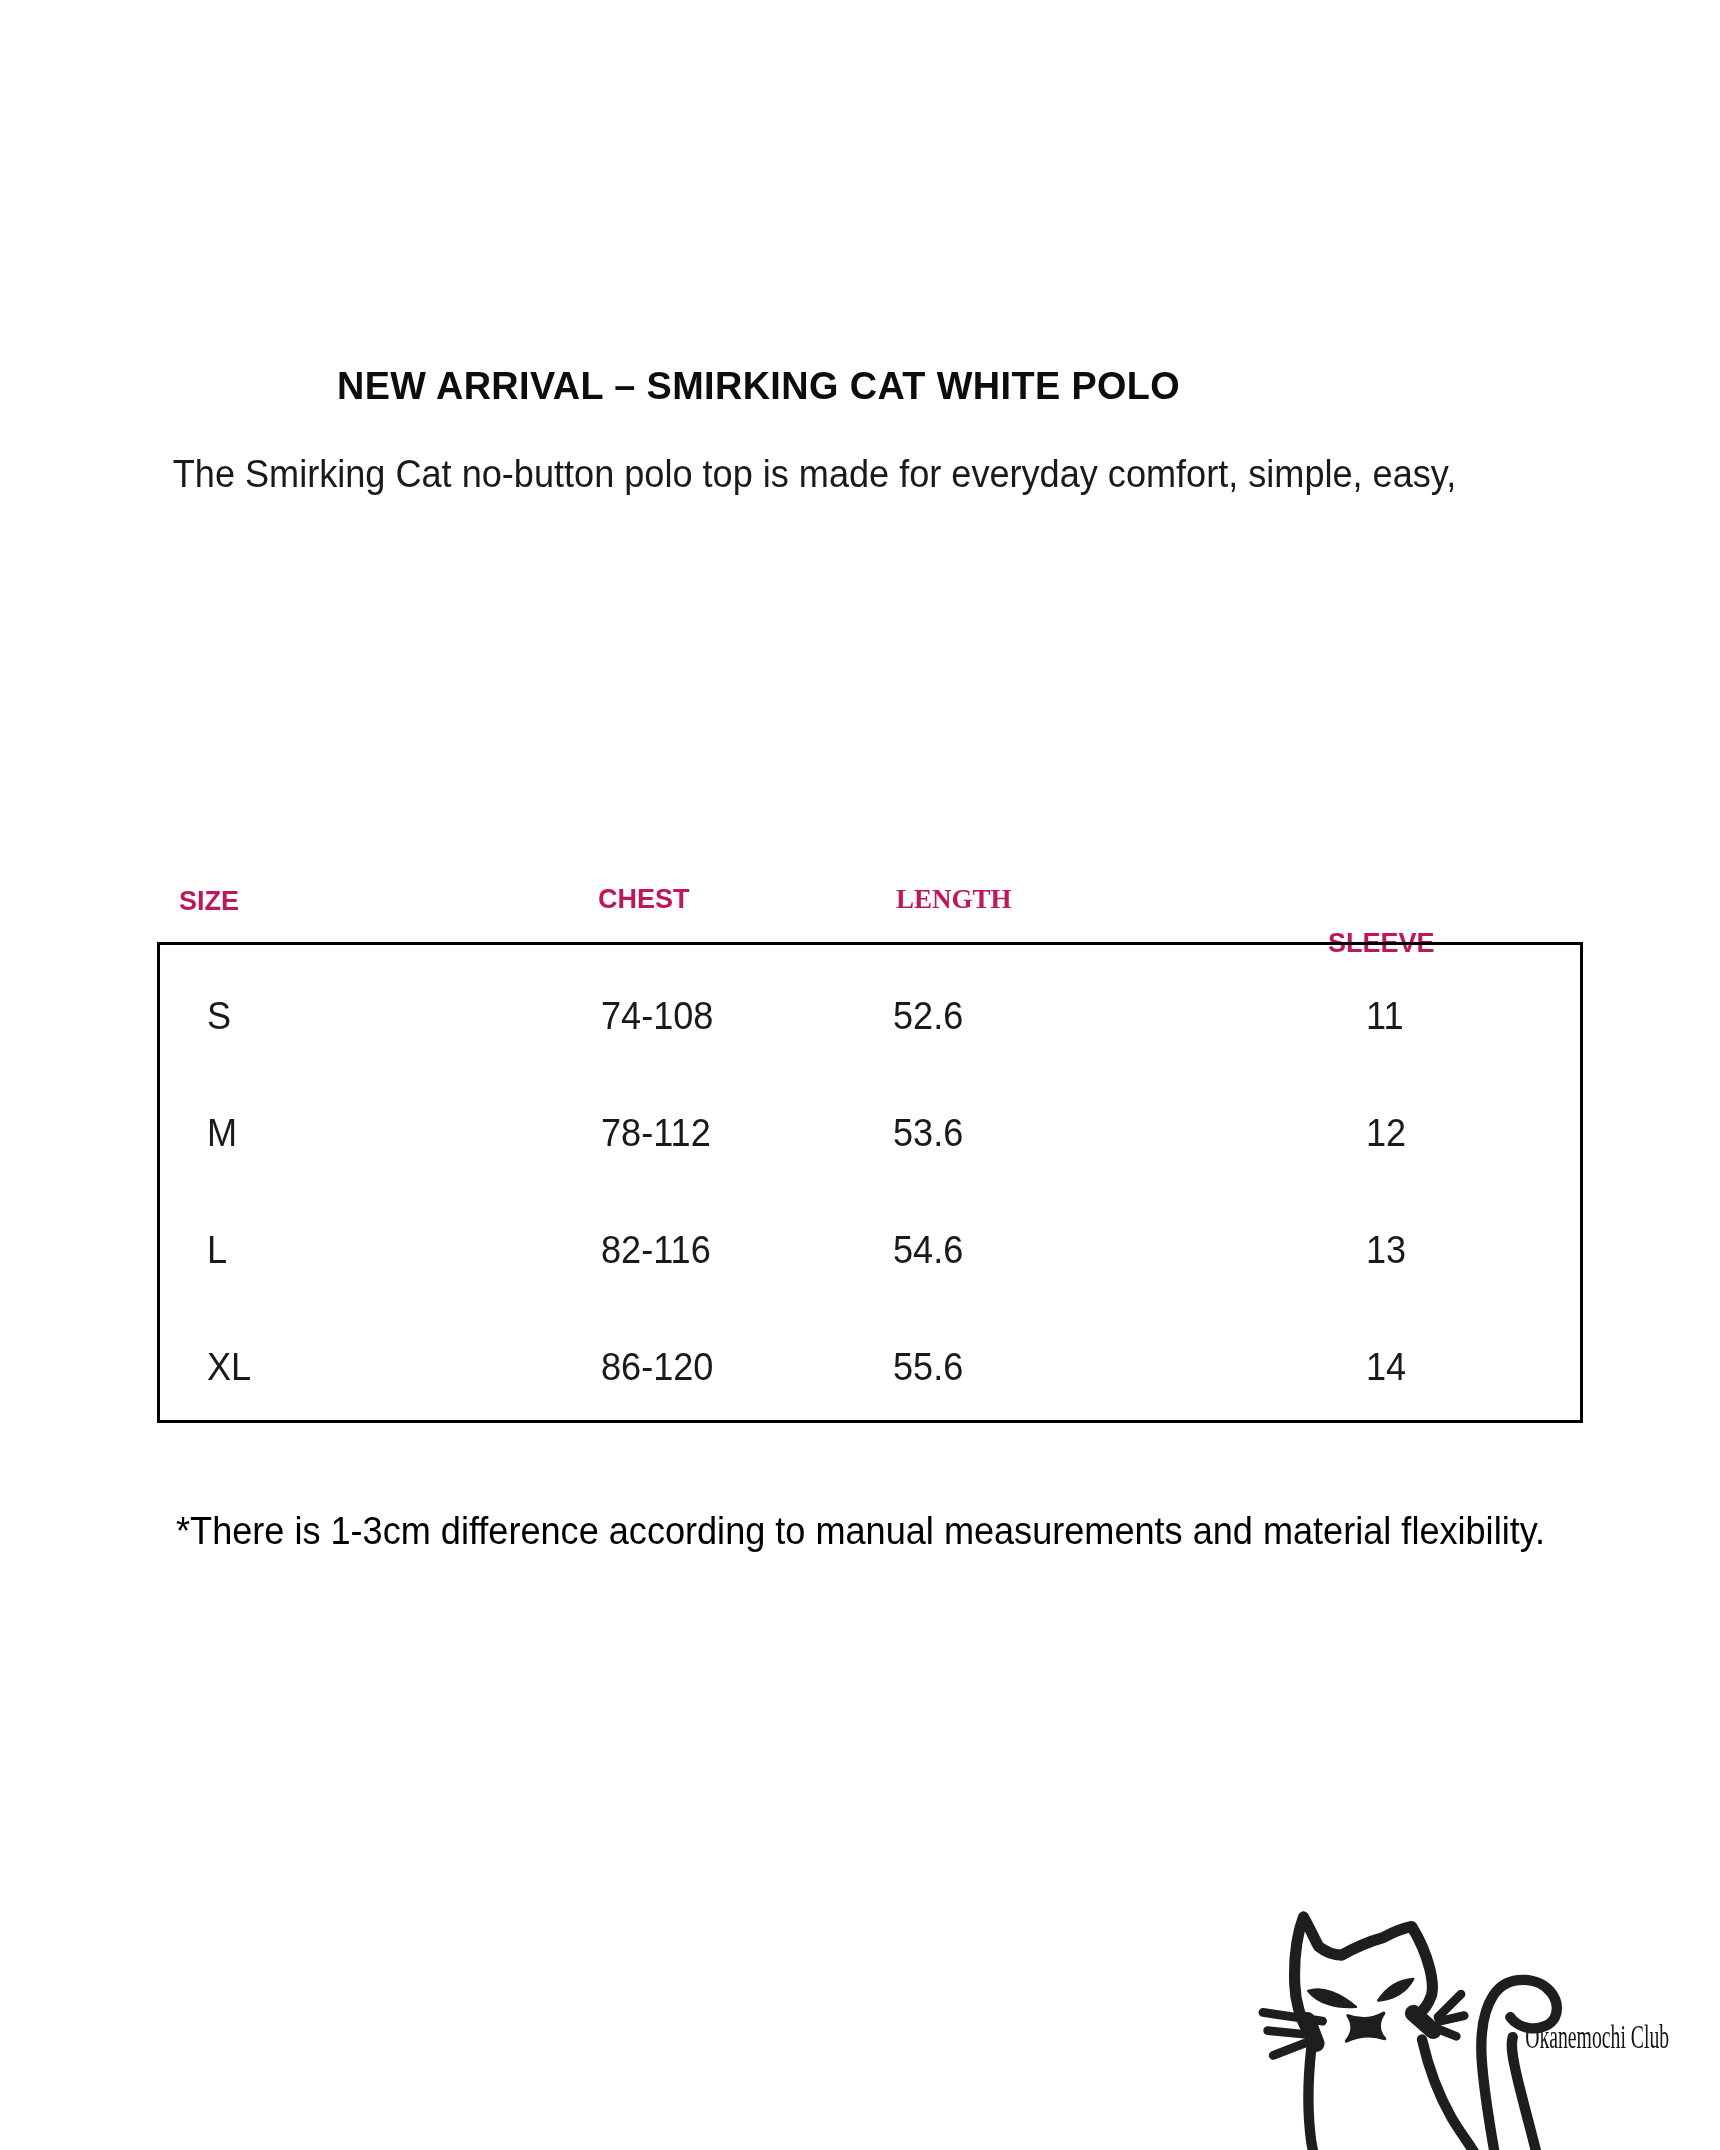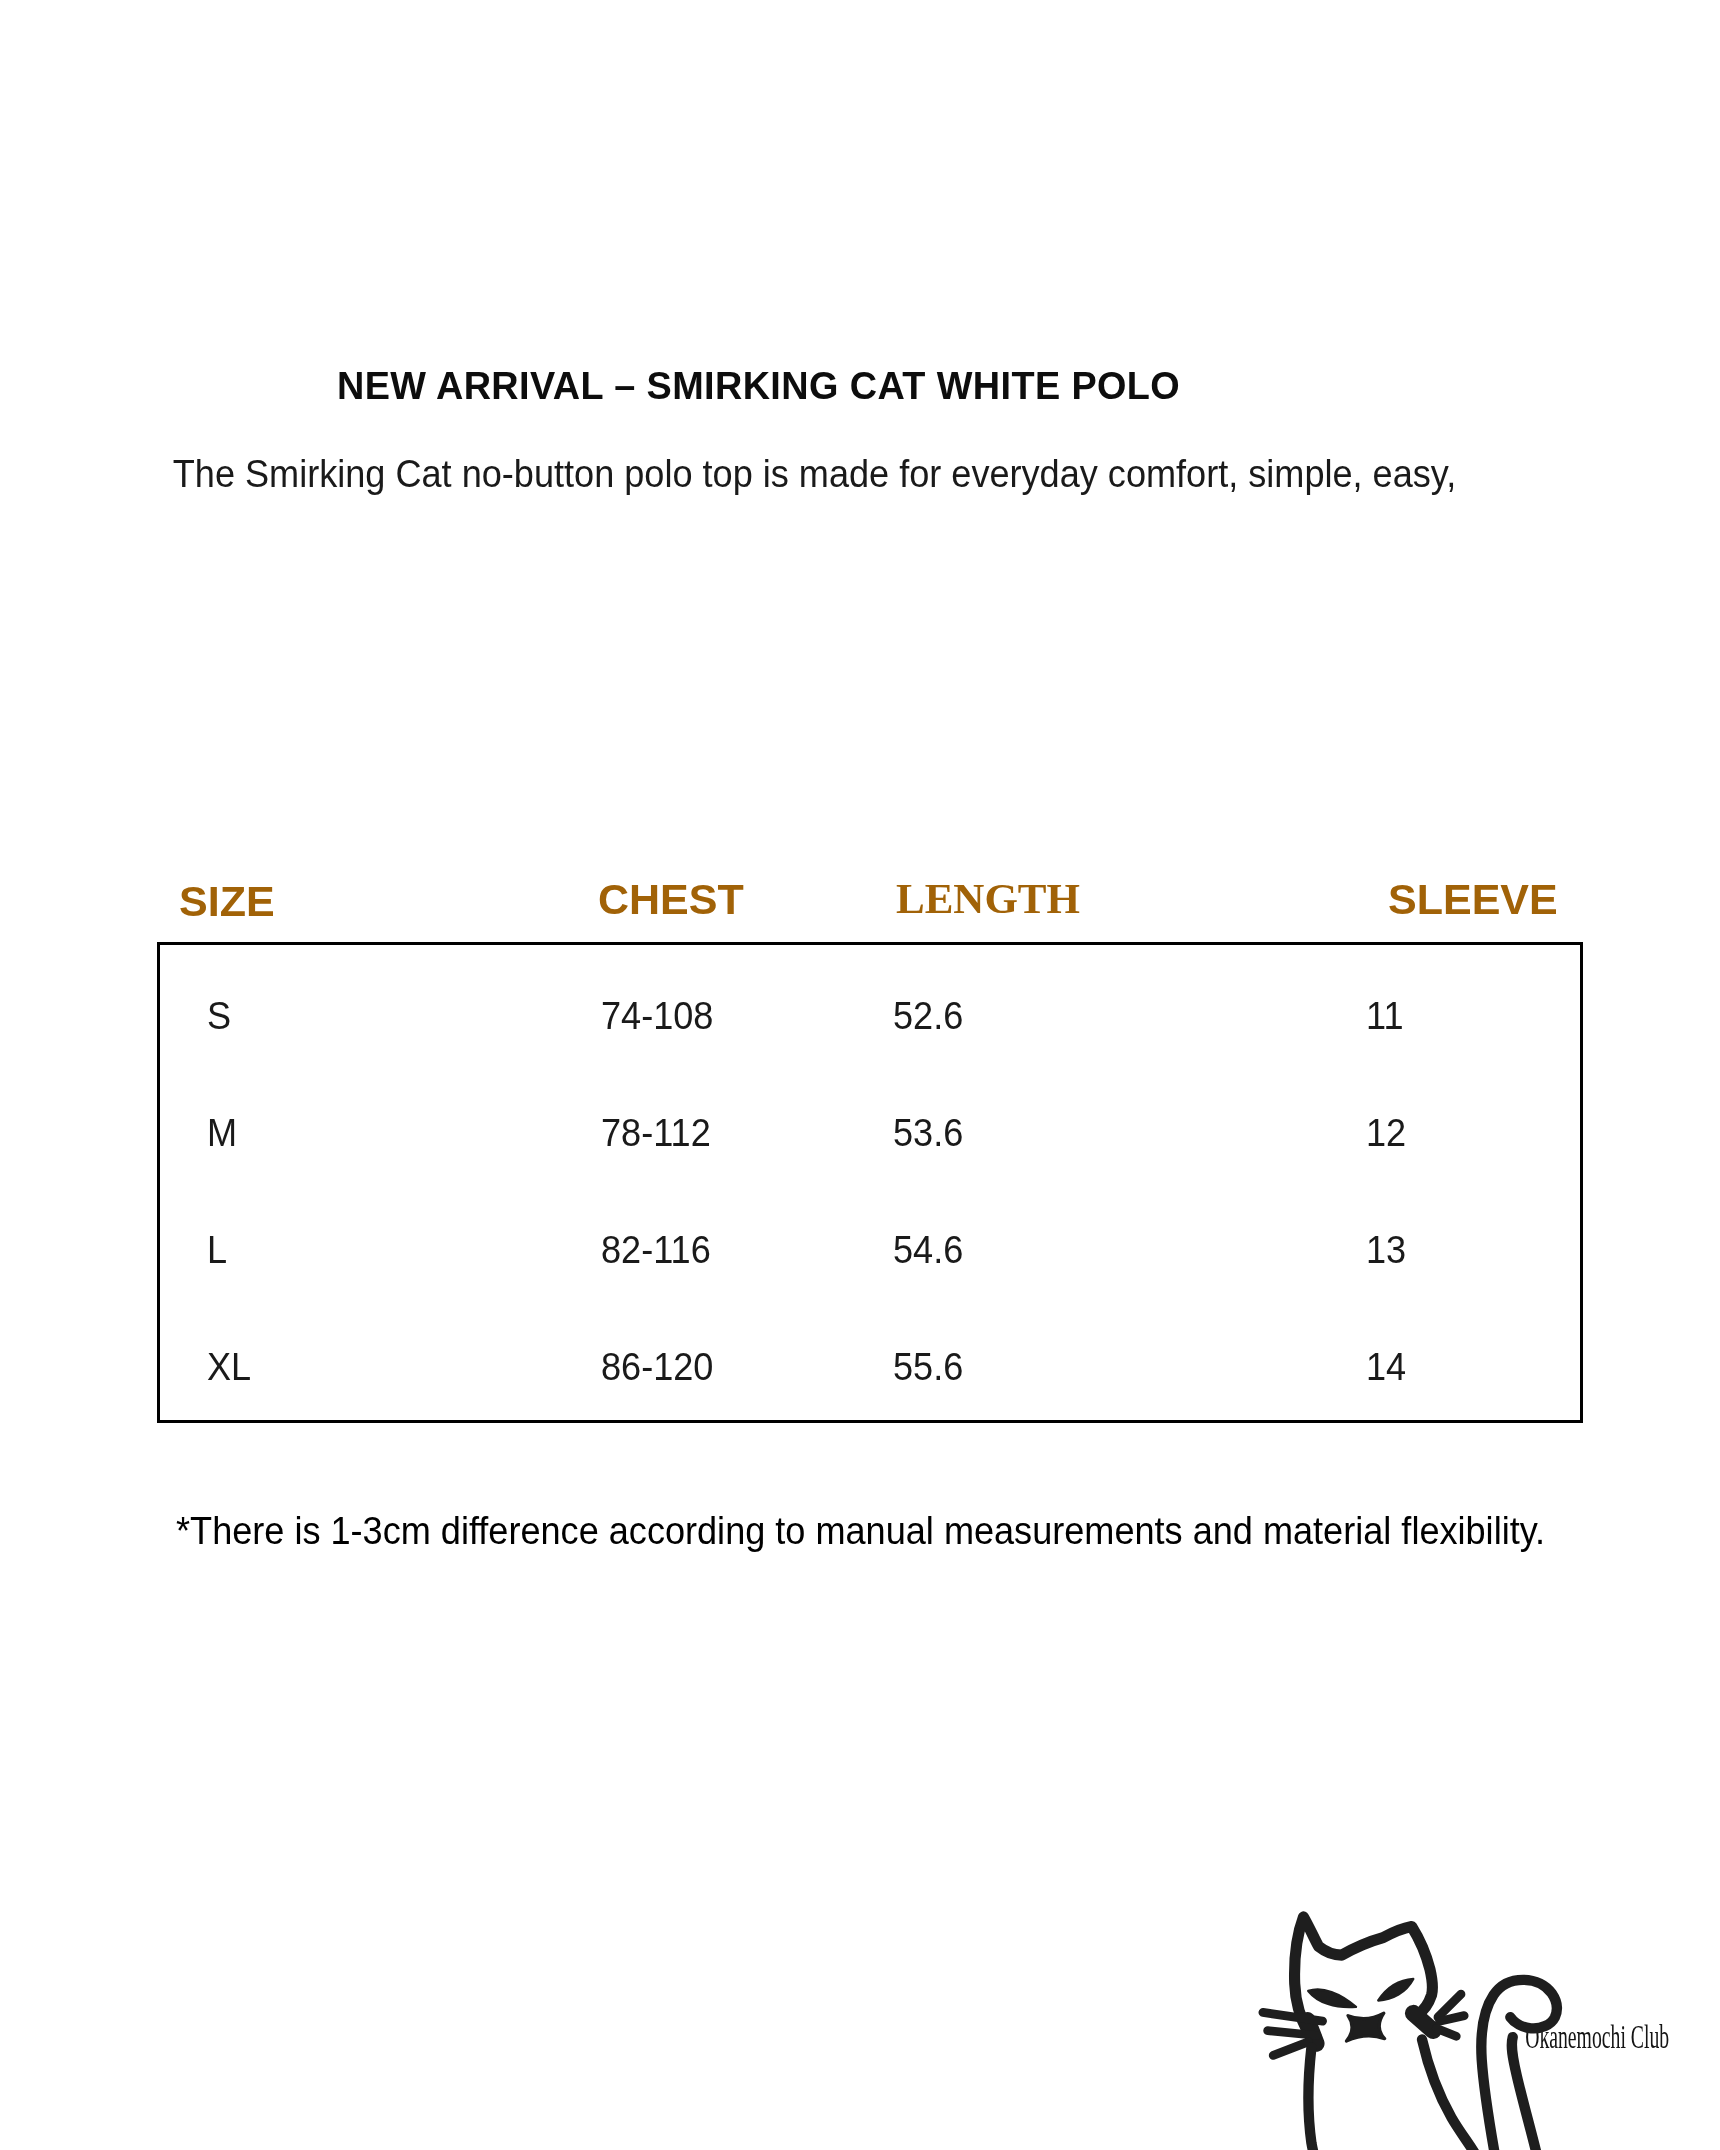--- a/index.html
+++ b/index.html
@@ -21,26 +21,26 @@
     position:absolute; left:0; top:366px; width:1518px;
     text-align:center; font-size:39px; line-height:40px;
     font-weight:bold; color:#0d0d0d; letter-spacing:0.4px;
   }
   .para { position:absolute; left:0; width:1629px; text-align:center;
           font-size:38px; line-height:45px; color:#1a1a1a; }
   .para-1 { top:452px; }
   .para-2 { top:589px; }
 
   .col-headers { position:absolute; left:0; top:879px; width:1721px; height:40px;
-                 font-size:43px; line-height:40px; font-weight:bold; color:#a16207; }
+                 font-size:27px; line-height:40px; font-weight:bold; color:#be185d; }
   .col-head { position:absolute; top:0; white-space:nowrap; }
   .col-head-0 { left:179px;  top:2.4px; }
   .col-head-1 { left:598px;  }
   .col-head-2 { left:896px;font-family:Liberation Serif, serif; }
-  .col-head-3 { left:1388px; }
+  .col-head-3 { left:1328px;margin-top:44px; }
 
   .size-table {
     position:absolute; left:157px; top:942px;
     width:1420px; height:475px;
     border:3.2px solid #000000;
   }
   .trow { position:absolute; left:0; width:100%; height:40px;
           font-size:38px; line-height:40px; color:#1a1a1a; }
   .trow-0 { top:51px; } .trow-1 { top:168px; } .trow-2 { top:285px; } .trow-3 { top:402px; }
   .tcell { position:absolute; top:0; white-space:nowrap; }

